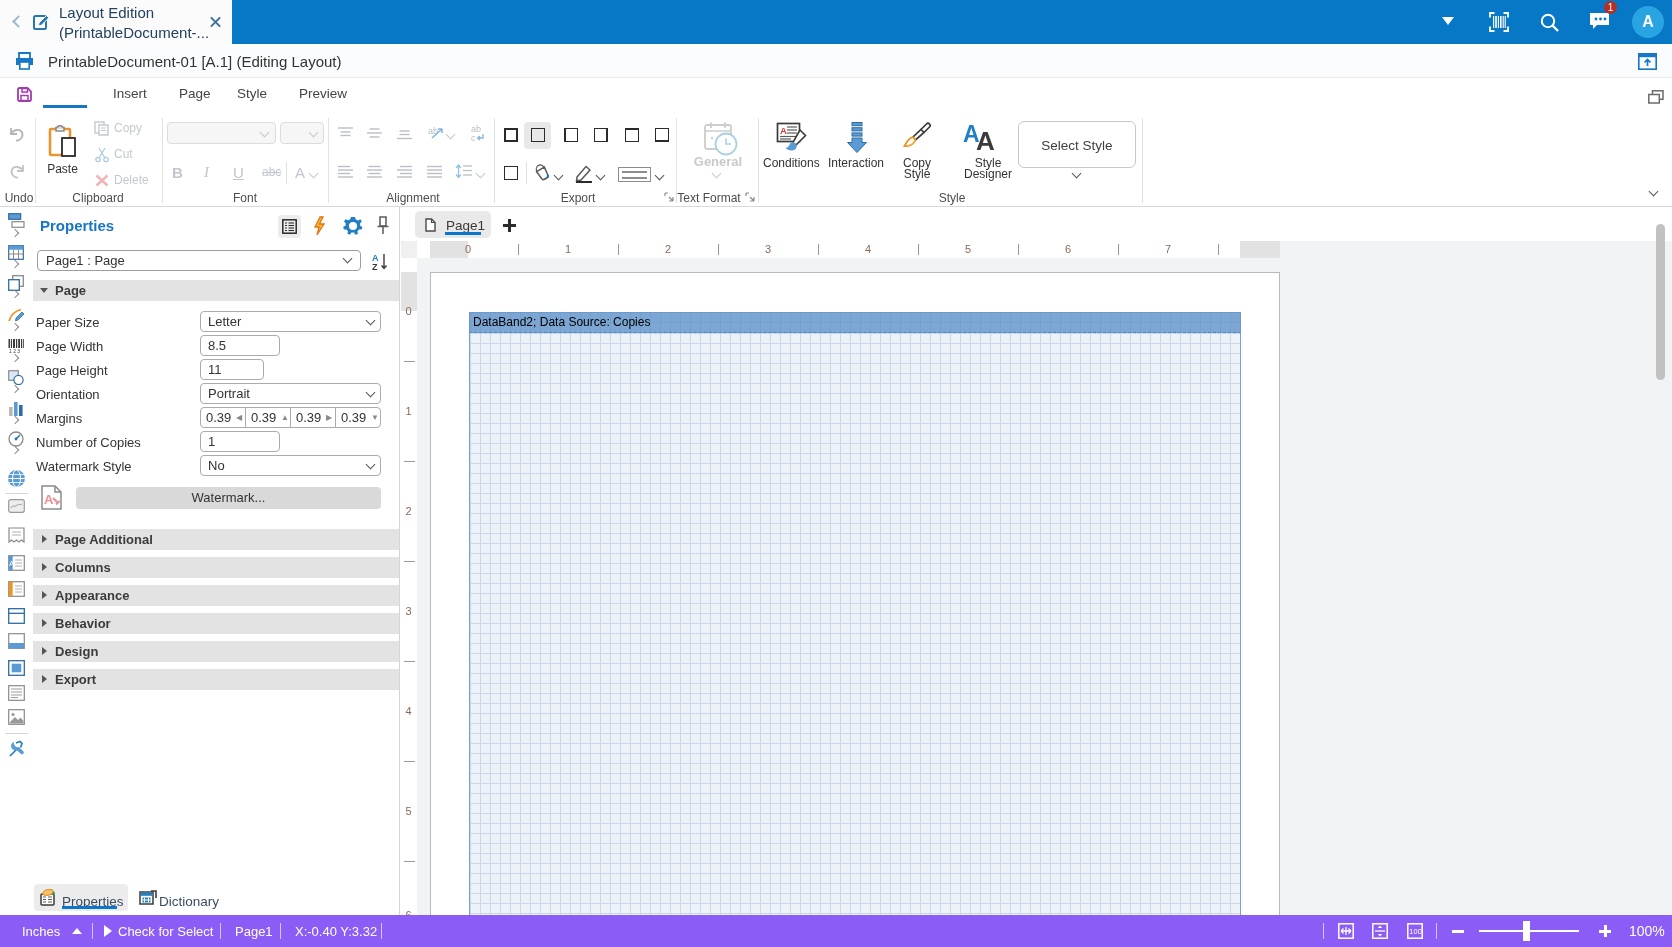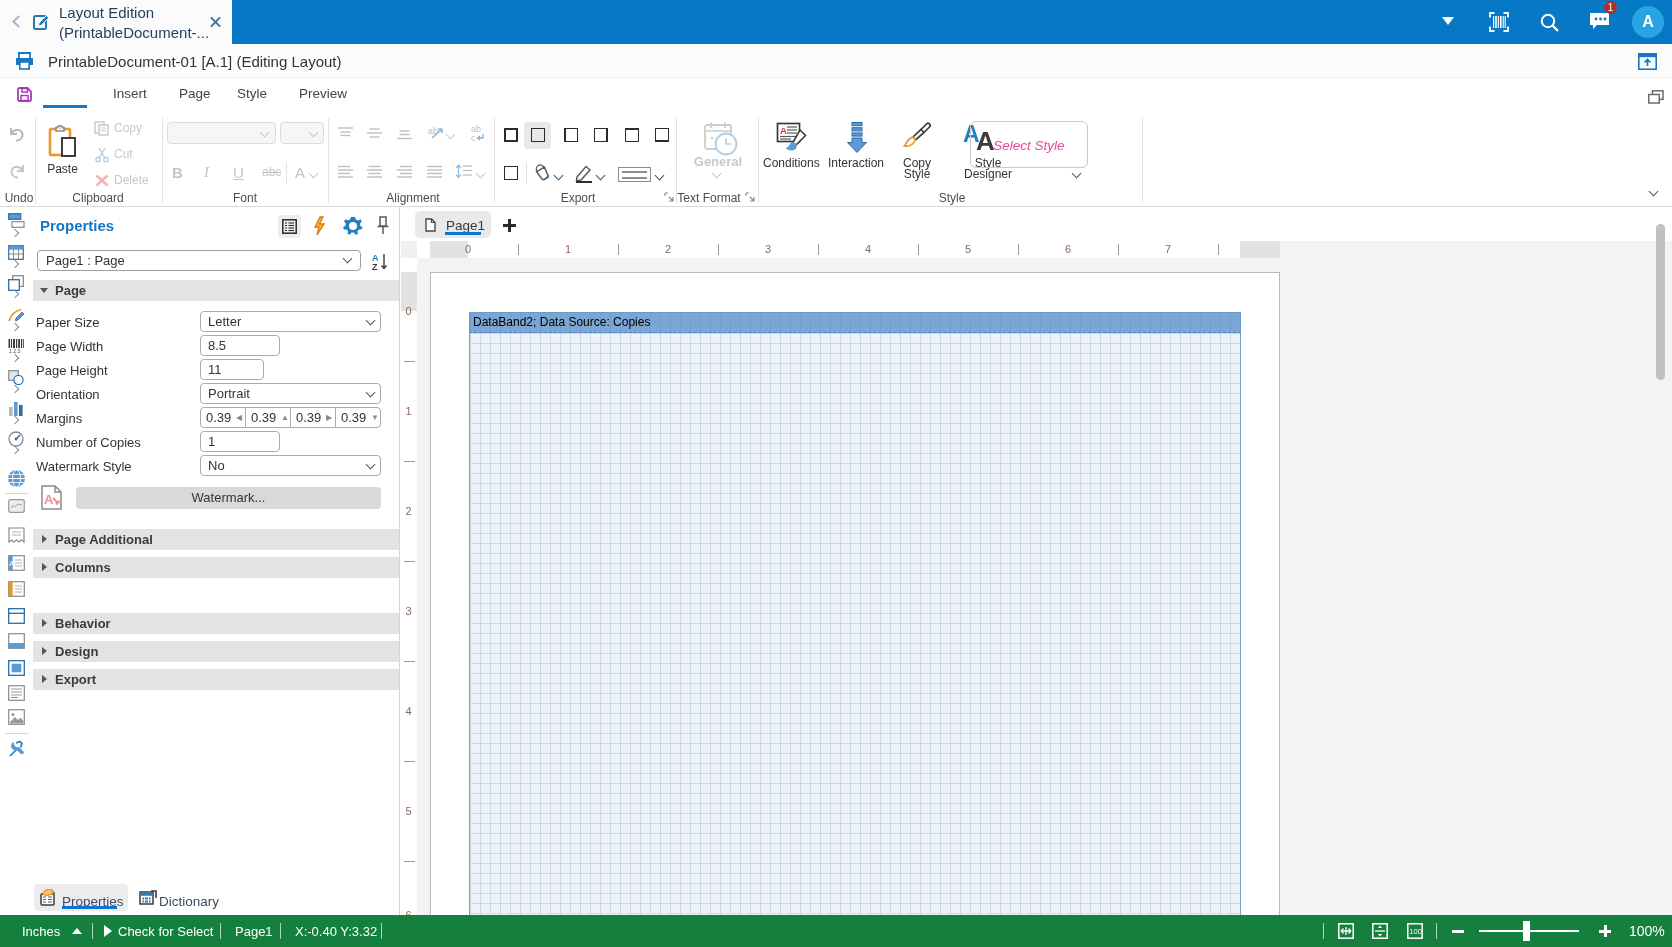--- a/index.html
+++ b/index.html
@@ -44,21 +44,21 @@
 .sechdr span { position:absolute; left:22px; top:3px; font-size:13px; font-weight:bold; color:#3b3b3b; }
 .tri-r { position:absolute; left:9px; top:6px; width:0; height:0; border-left:5px solid #555; border-top:4px solid transparent; border-bottom:4px solid transparent; }
 .tri-d { position:absolute; left:7px; top:8px; width:0; height:0; border-top:5px solid #555; border-left:4px solid transparent; border-right:4px solid transparent; }
 .marr { position:absolute; top:5px; font-size:8px; color:#8a8a8a; }
 
 .htick { position:absolute; width:1px; height:11px; top:3px; background:#9a9a9a; }
 .hnum { position:absolute; top:2px; font-size:11px; color:#8a6a57; width:20px; text-align:center; }
 .vtick { position:absolute; height:1px; width:11px; left:3px; background:#9a9a9a; }
 .vnum { position:absolute; left:0px; width:15px; text-align:center; font-size:11px; color:#8a6a57; }
 
-#status { left:0; top:915px; width:1672px; height:32px; background:#15803d; color:#fff; font-size:13px; }
+#status { left:0; top:915px; width:1672px; height:32px; background:#8b5cf6; color:#fff; font-size:13px; }
 .sdiv { position:absolute; top:8px; width:1px; height:16px; background:rgba(255,255,255,0.65); }
 
 .chr { position:absolute; width:6px; height:6px; border-right:1.6px solid #8a8a8a; border-top:1.6px solid #8a8a8a; transform:rotate(45deg); left:12px; }
 svg { display:block; }
 </style>
 </head>
 <body>
 <div id="stage">
 
   <div class="abs" id="topbar"></div>
@@ -351,21 +351,21 @@
         <path d="M19 8.5 L22 11.5 L13.5 19 L10.8 16.2 Z" fill="#fff" stroke="#3b3b3b" stroke-width="1.7"></path>
         <path d="M10.8 16.2 L13.5 19 C11.5 23.5 8 25.5 2.5 25 C5 21.5 5.5 17.5 10.8 16.2 Z" fill="#fff" stroke="#e8962e" stroke-width="1.8"></path>
         <path d="M4.5 24.3 C9 23.8 11.5 21.8 13.2 18.7 L13.5 19 C12 23.3 8.8 25.1 4.5 24.9 Z" fill="#f0b429"></path>
       </svg>
     <div class="ricon-label" style="left:902px; top:46px; width:30px;">Copy<br>Style</div>
     <svg class="abs" style="left:963px; top:9px;" width="37" height="34" viewBox="0 0 37 34">
         <text x="0" y="21" font-size="23" font-weight="bold" fill="#2180c4">A</text>
         <text x="13" y="29" font-size="26" font-weight="bold" fill="#3b3b3b">A</text>
       </svg>
     <div class="ricon-label" style="left:962px; top:46px; width:52px;">Style<br>Designer</div>
-    <div class="abs" style="left:970px; top:9px; width:118px; height:47px; border:1px solid #c9c9c9; border-radius:6px; font-size:13.5px; color:#ec4899; text-align:center; line-height:47px;font-style:italic;">Select Style</div>
+    <div class="abs" style="left:1018px; top:9px; width:118px; height:47px; border:1px solid #c9c9c9; border-radius:6px; font-size:13.5px; color:#404040; text-align:center; line-height:47px;">Select Style</div>
     <div class="chv" style="left:1073px; top:58px;"></div>
     <div class="glabel" style="left:919px; width:66px;">Style</div>
     <div class="gsep" style="left:1142px;"></div>
 
     <div class="chv" style="left:1650px; top:76px;"></div>
   </div>
 
   <div class="abs" id="main">
 
     <div class="abs" id="strip" style="left:0; top:0; width:33px; height:708px; background:#fff;">
@@ -590,20 +590,24 @@
           <path d="M12 13 L17 18 M15 19.5 l3.5 -3.5" stroke="#ef8c95" stroke-width="2"></path>
         </svg>
       <div class="abs" style="left:43px; top:280px; width:305px; height:22px; background:#d9d9d9; border-radius:4px; font-size:13px; color:#333; text-align:center; line-height:22px;">Watermark...</div>
       <div class="sechdr" style="top:322px;">
           <div class="tri-r"></div>
           <span>Page Additional</span>
         </div>
       <div class="sechdr" style="top:350px;">
           <div class="tri-r"></div>
           <span>Columns</span>
+        </div>
+      <div class="sechdr" style="top:378px;">
+          <div class="tri-r"></div>
+          <span>Appearance</span>
         </div>
       <div class="sechdr" style="top:406px;">
           <div class="tri-r"></div>
           <span>Behavior</span>
         </div>
       <div class="sechdr" style="top:434px;">
           <div class="tri-r"></div>
           <span>Design</span>
         </div>
       <div class="sechdr" style="top:462px;">

